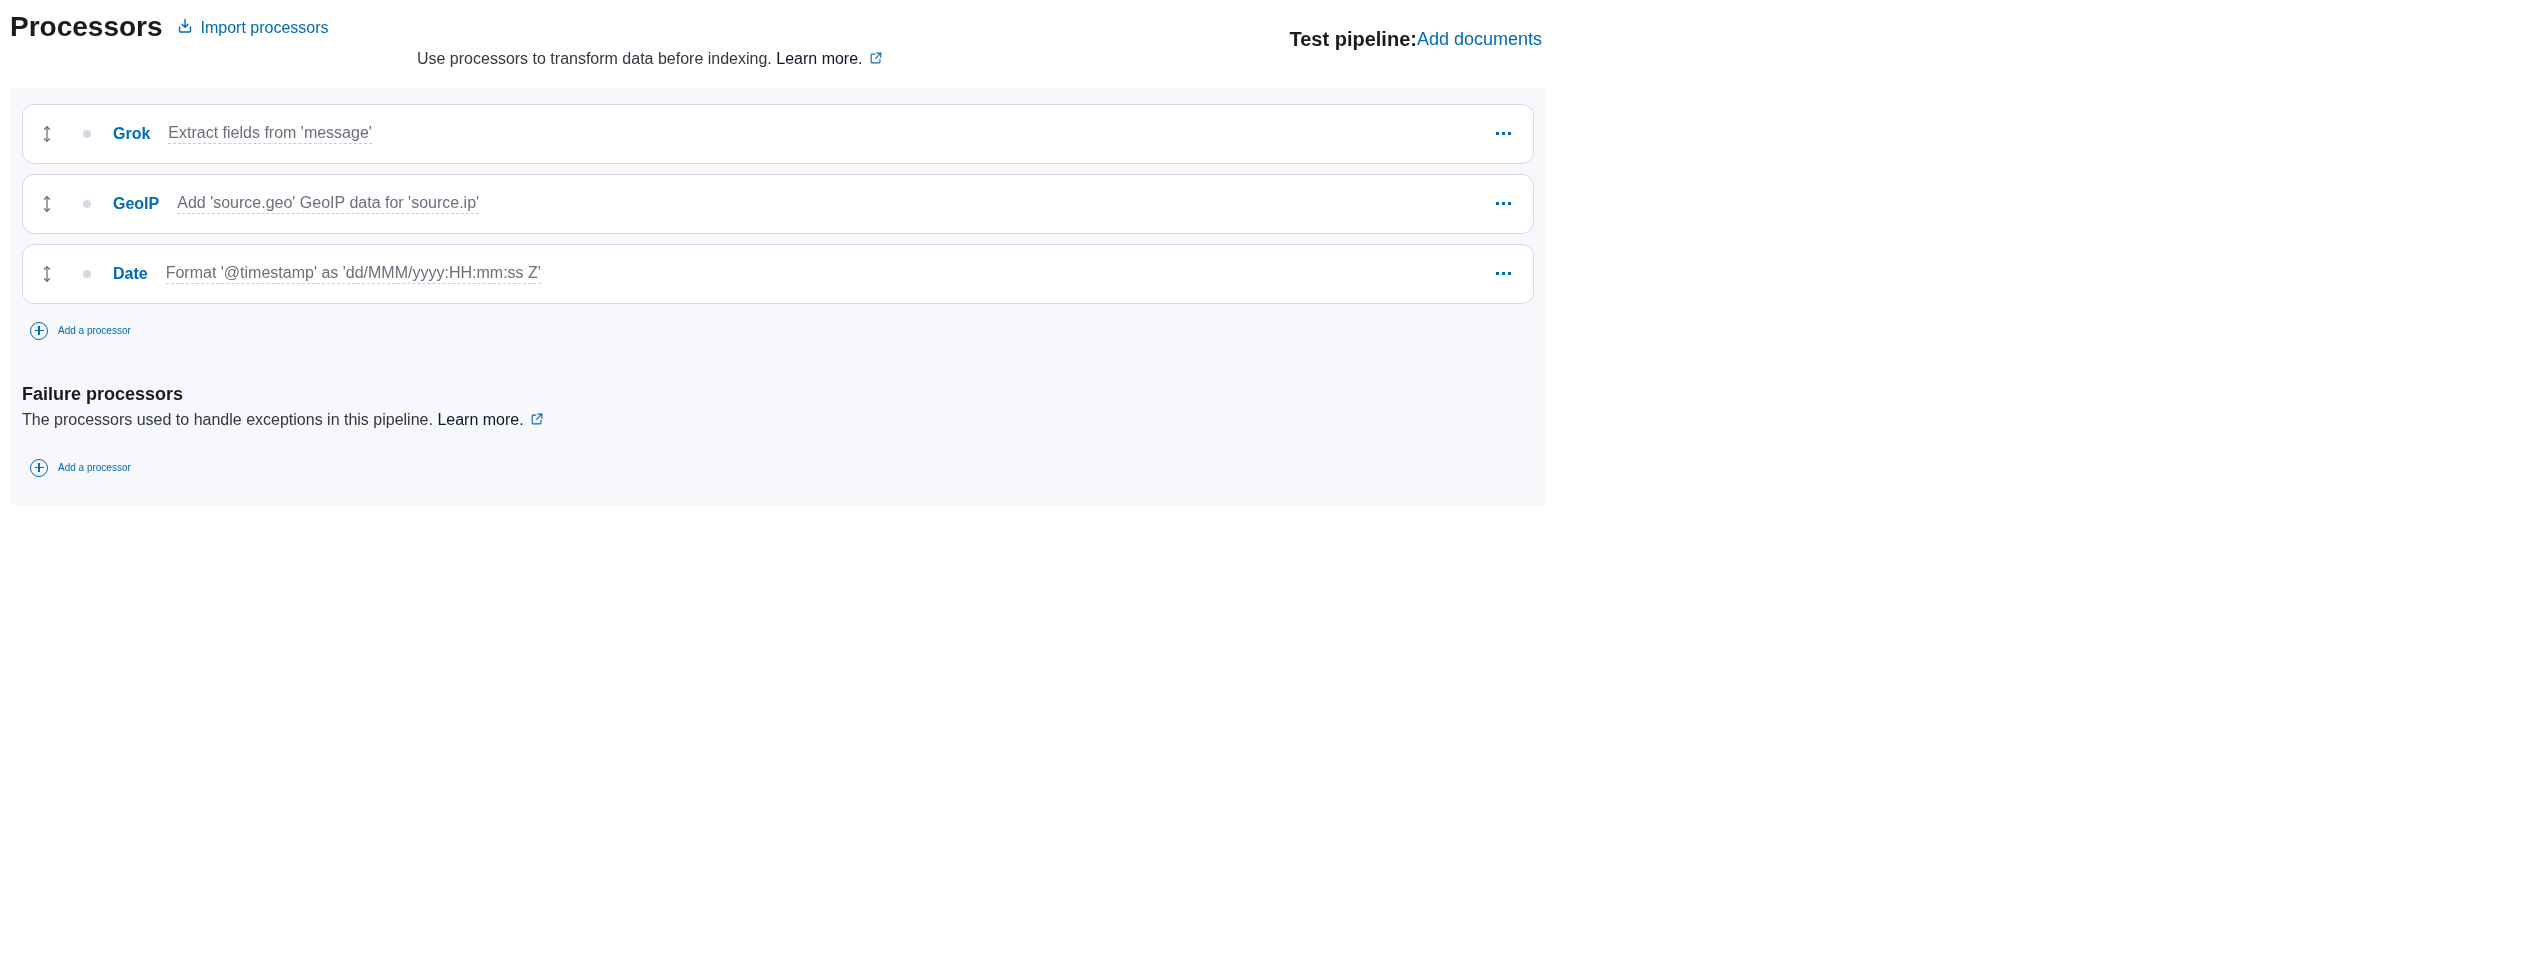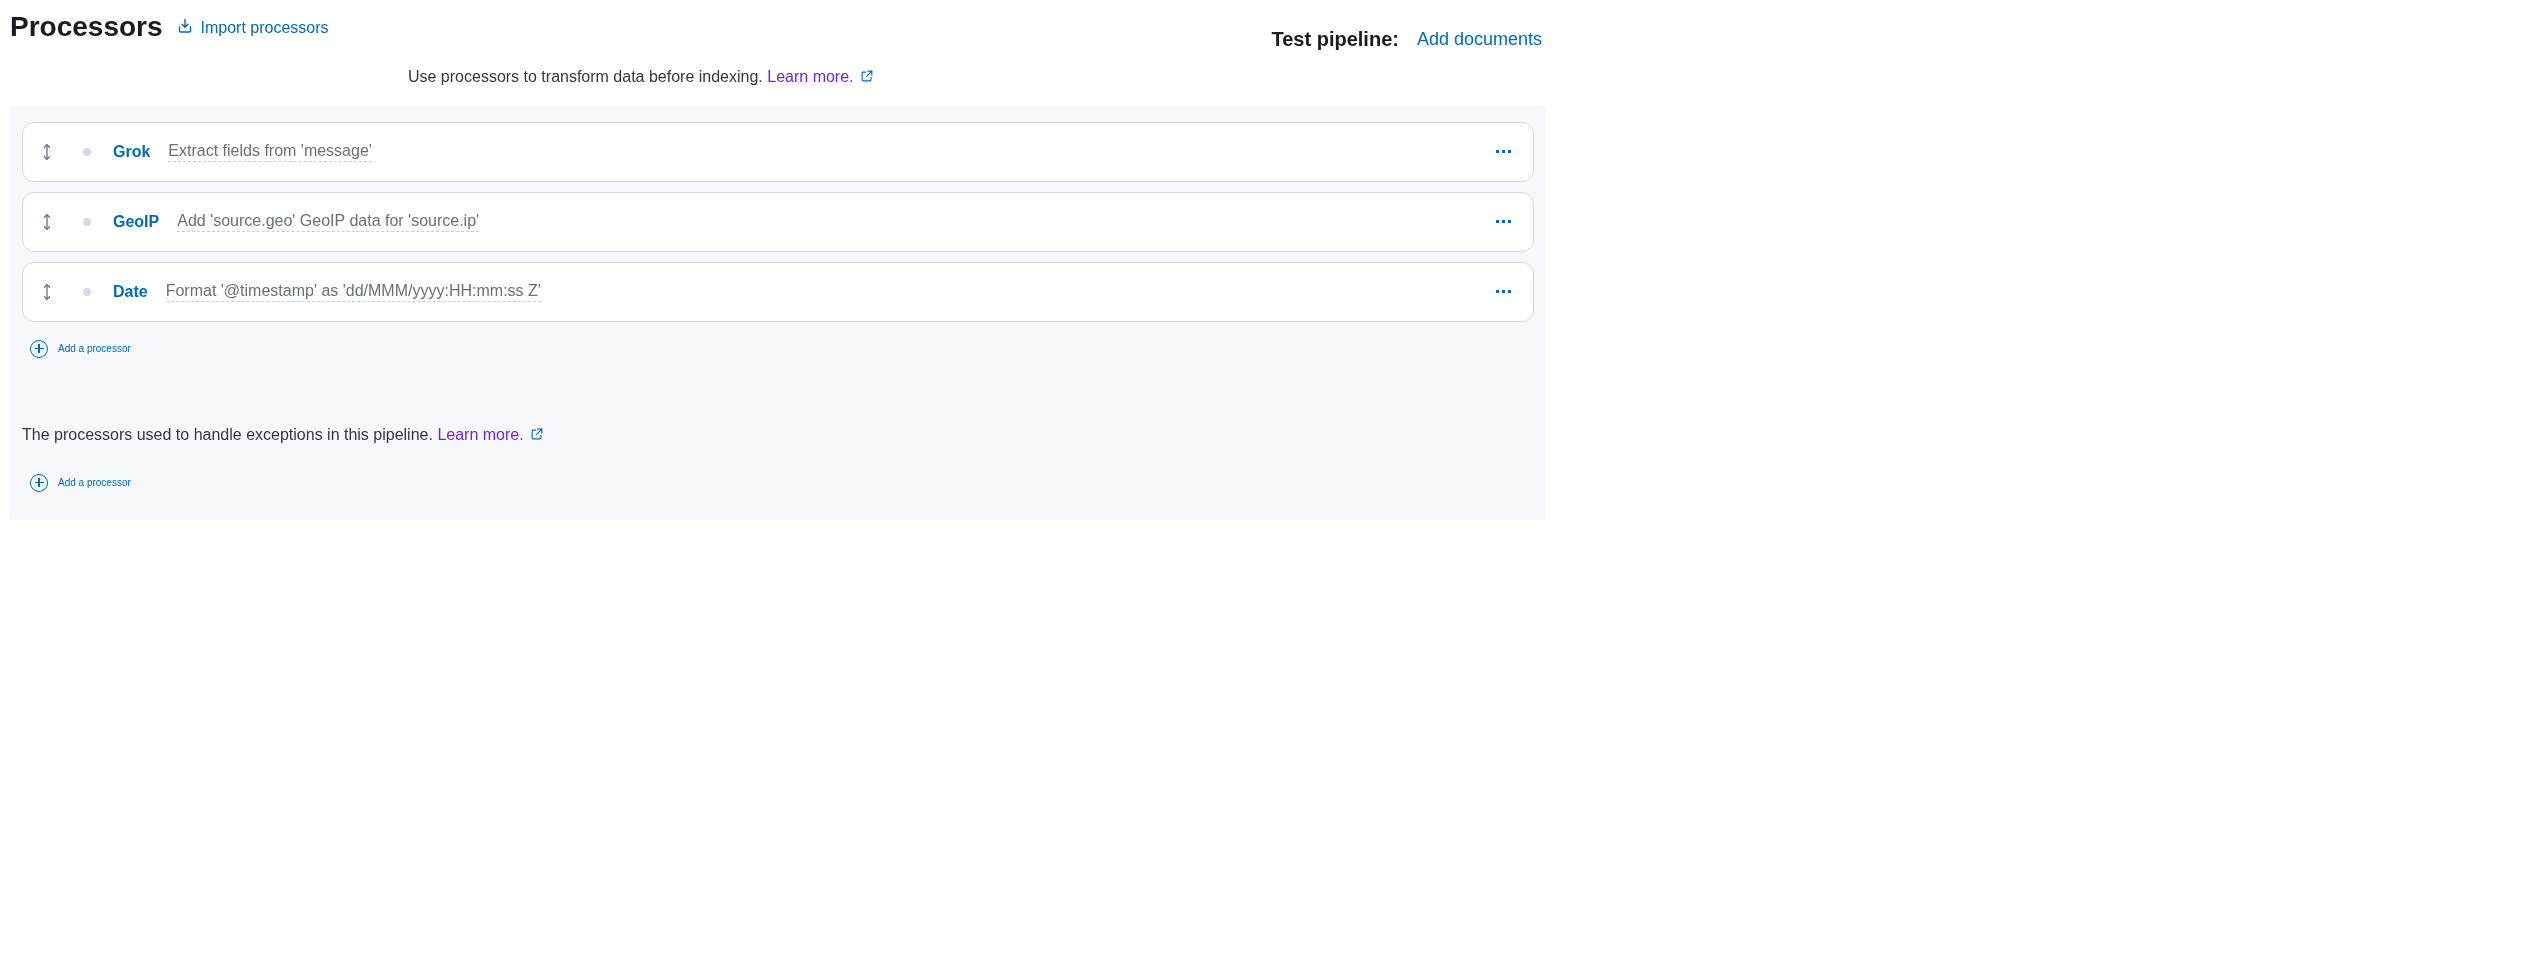--- a/index.html
+++ b/index.html
@@ -44,34 +44,32 @@
     top: -2px;
   }
   .import-group svg { flex-shrink: 0; }
   .subtitle {
     font-size: 16px;
     color: #343741;
     margin: 6px 0 0 0;
     text-align: center;
   }
   .link {
-    color: #6d28d9;
+    color: #0f172a;
     text-decoration: none;
     cursor: pointer;
-    margin-top: 18px;
   }
   .link-group {
     display: inline-flex;
     align-items: center;
     gap: 6px;
   }
   .header-right {
     display: flex;
     align-items: center;
-    gap: 18px;
     padding-top: 18px;
     padding-right: 4px;
   }
   .test-label {
     font-size: 20px;
     font-weight: 700;
     color: #1a1c21;
   }
   .add-docs {
     font-size: 18px;
@@ -299,20 +297,21 @@
       </div>
 
     </div>
 
     <div class="add-proc-row">
       <span class="plus-circle"></span>
       <span>Add a processor</span>
     </div>
 
     <div class="failure-section">
+      <h3 class="section-title">Failure processors</h3>
       <p class="section-desc">
         <span>The processors used to handle exceptions in this pipeline.</span>
         <a class="link link-group">
           <span>Learn more.</span>
           <span class="ext-icon">
             <svg width="14" height="14" viewBox="0 0 16 16" fill="none">
               <path d="M6.5 3.5 H3.5 A1 1 0 0 0 2.5 4.5 V12.5 A1 1 0 0 0 3.5 13.5 H11.5 A1 1 0 0 0 12.5 12.5 V9.5" stroke="#006bb8" stroke-width="1.3" fill="none" stroke-linecap="round"></path>
               <path d="M9 2.5 H13.5 V7" stroke="#006bb8" stroke-width="1.3" fill="none" stroke-linecap="round" stroke-linejoin="round"></path>
               <path d="M13.5 2.5 L7.5 8.5" stroke="#006bb8" stroke-width="1.3" stroke-linecap="round"></path>
             </svg>

